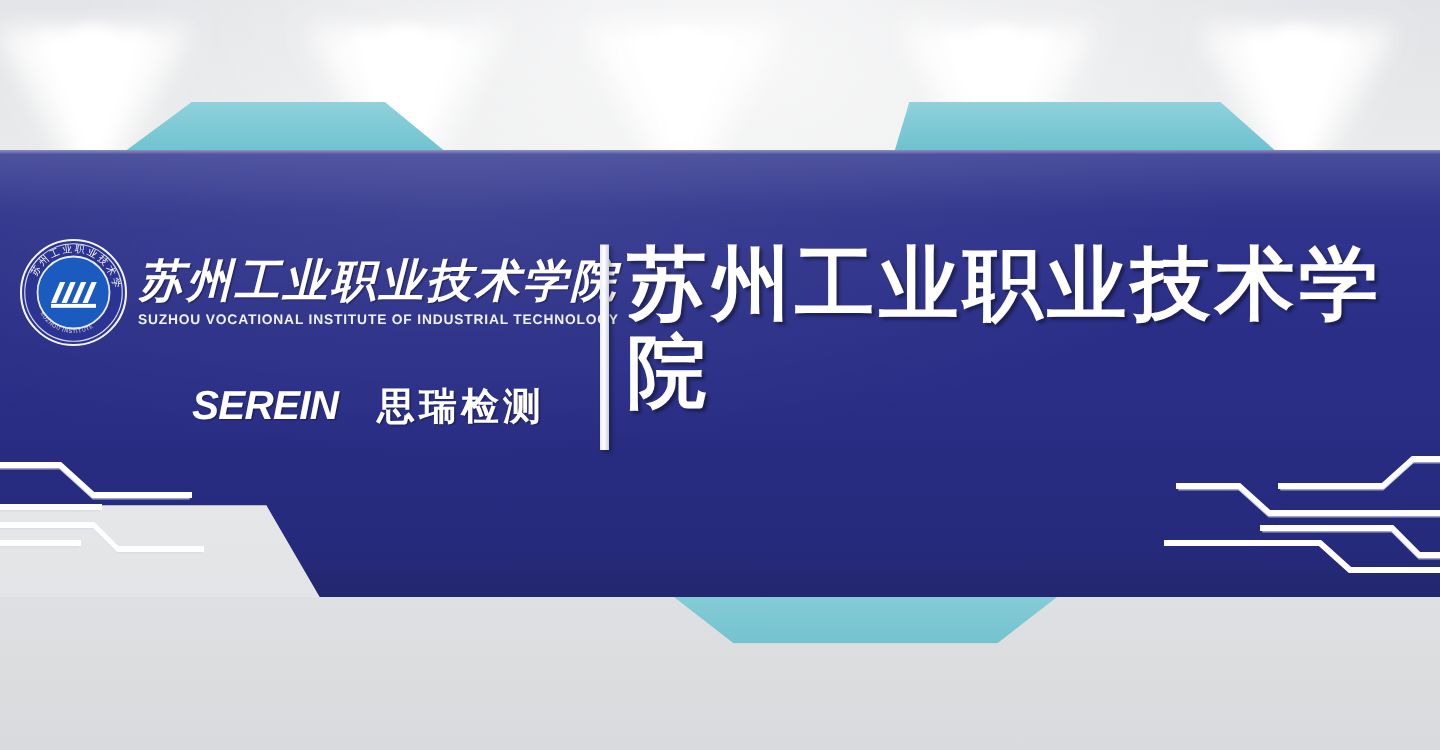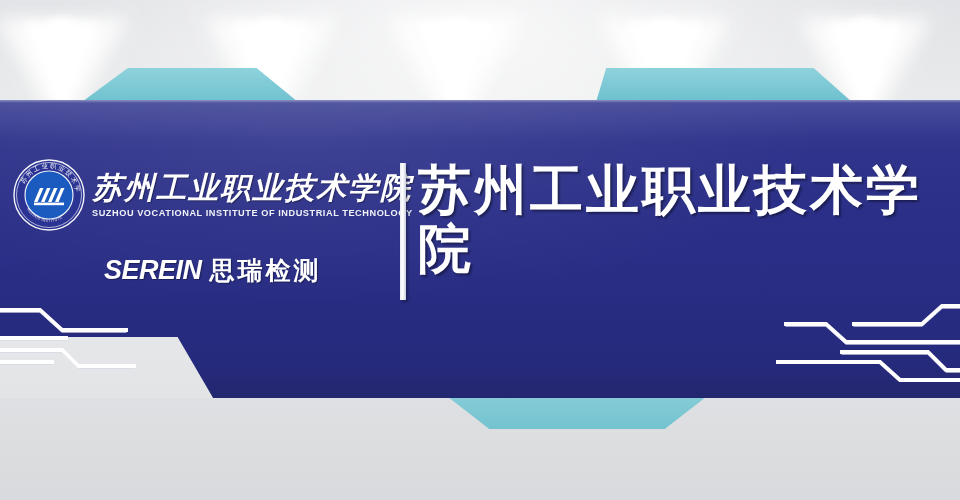--- a/index.html
+++ b/index.html
@@ -187,35 +187,35 @@
     font-family: "Liberation Sans", sans-serif;
     font-size: 9.2px;
     font-weight: bold;
     color: #f0f2f8;
     letter-spacing: 0.55px;
     white-space: nowrap;
   }
 
   .serein-row {
     position: absolute;
-    left: 92px; top: 96px;
+    left: 116px; top: 96px;
     display: flex;
     align-items: center;
   }
   .serein-en {
     font-family: "Liberation Sans", sans-serif;
     font-size: 27px;
     font-weight: bold;
     font-style: italic;
     color: #ffffff;
     letter-spacing: -0.5px;
     text-shadow: 1px 1px 1px rgba(0,0,0,0.35);
   }
   .serein-cn {
-    margin-left: 8px;
+    margin-left: 26px;
     font-family: "DejaVu Sans", "Liberation Sans", sans-serif;
     font-size: 25px;
     font-weight: bold;
     color: #ffffff;
     letter-spacing: 3px;
     text-shadow: 1px 1px 1px rgba(0,0,0,0.35);
   }
 
   
   .divider {

